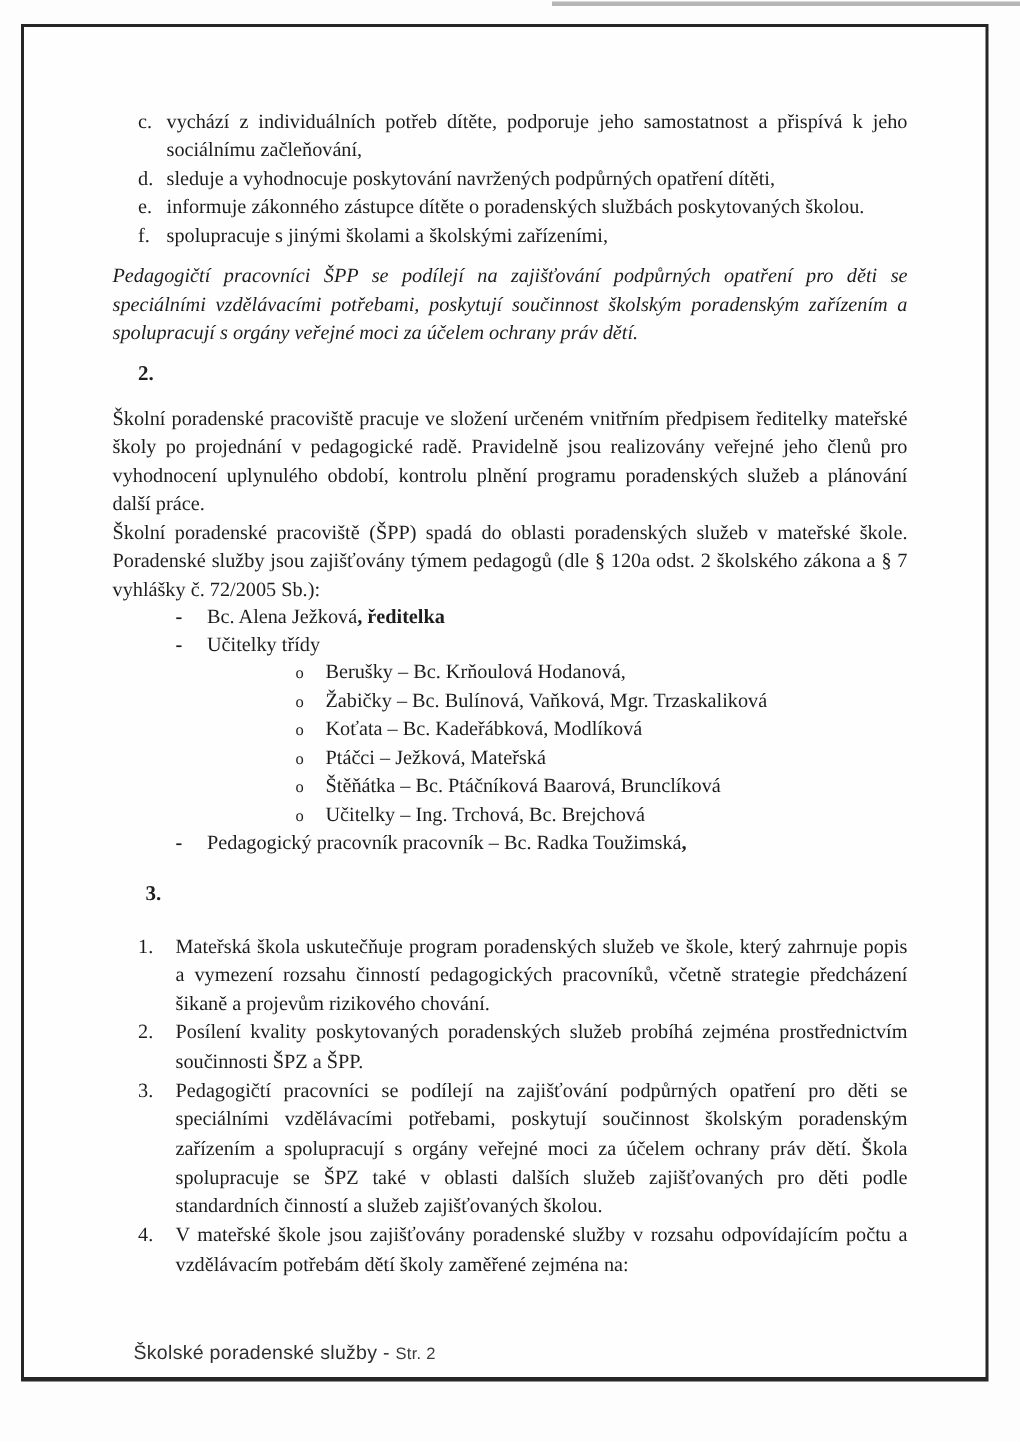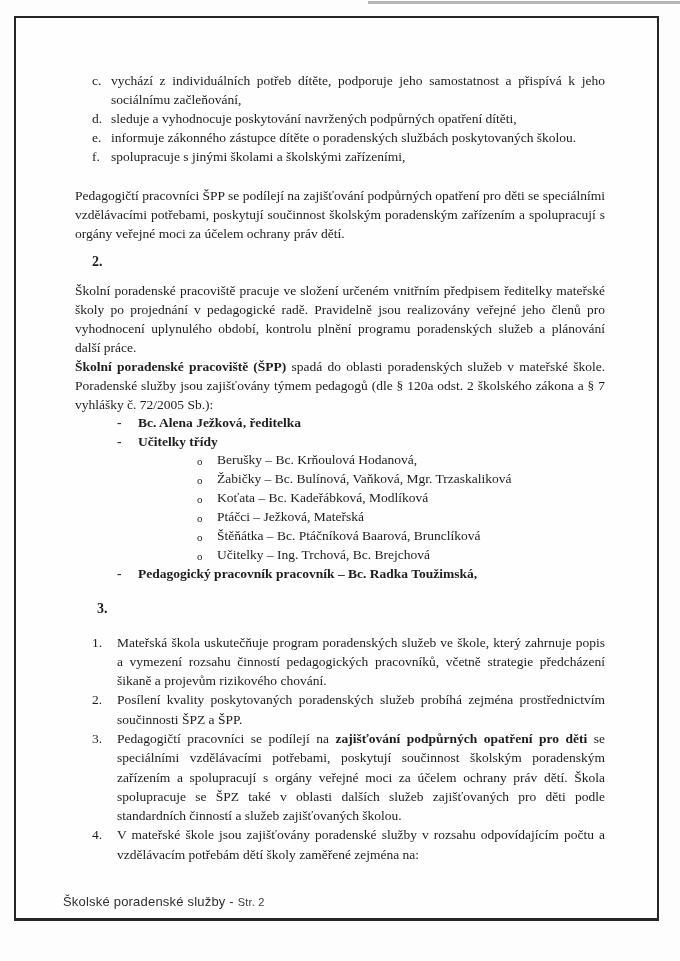--- a/index.html
+++ b/index.html
@@ -19,32 +19,32 @@
     border:2px solid #262626; border-bottom-width:3px;
     background:#fefefe;
   }
   .content {
     position:absolute; left:0; top:0; right:0; bottom:0;
     box-sizing:border-box;
     padding:53px 52px 0 59px;
     font-size:13.5px; line-height:19px;
   }
   p { margin:0; text-align:justify; }
-  b { font-weight:bold; }
+  b { font-weight:normal; }
 
   .flexrow { display:flex; }
   .marker { flex:none; }
   .itxt { flex:1; text-align:justify; }
 
   
   .cf-list { margin-left:17px; }
   .cf-list .marker { width:19px; }
 
   
-  .para1 { margin-top:20px; }
+  .para1 { margin-top:8px;font-style:italic; }
   .para2 { margin-top:10px; }
 
   
   .heading2 { margin-top:9px; margin-left:17px; font-weight:bold; font-size:14px; }
   .heading2 .marker { width:21px; }
   .heading3 { margin-top:15px; margin-left:22px; font-weight:bold; font-size:14px; }
   .heading3 .marker { width:13px; }
 
   
   .dash-item { margin-left:42px; line-height:18.5px; font-weight:bold; }
@@ -52,21 +52,21 @@
   .dash-item .normal { font-weight:bold; }
   .circle-item { margin-left:122px; line-height:18px; }
   .circle-item .marker { width:20px; font-size:11px; padding-top:1px; }
 
   
   .goals { margin-top:15px; }
   .goal-item { margin-left:17px; line-height:19.3px; }
   .goal-item .marker { width:25px; }
 
   .footer {
-    position:absolute; left:47px; bottom:9px;
+    position:absolute; left:73px; bottom:9px;
     font-family:"Liberation Sans", sans-serif;
     font-size:13px; color:#2f2f2f; letter-spacing:0.2px;
   }
   .footer .page-num { font-size:11px; color:#3c3c3c; }
 </style>
 </head>
 <body>
 
 <div class="page">
   <div class="artifact-top"></div>

